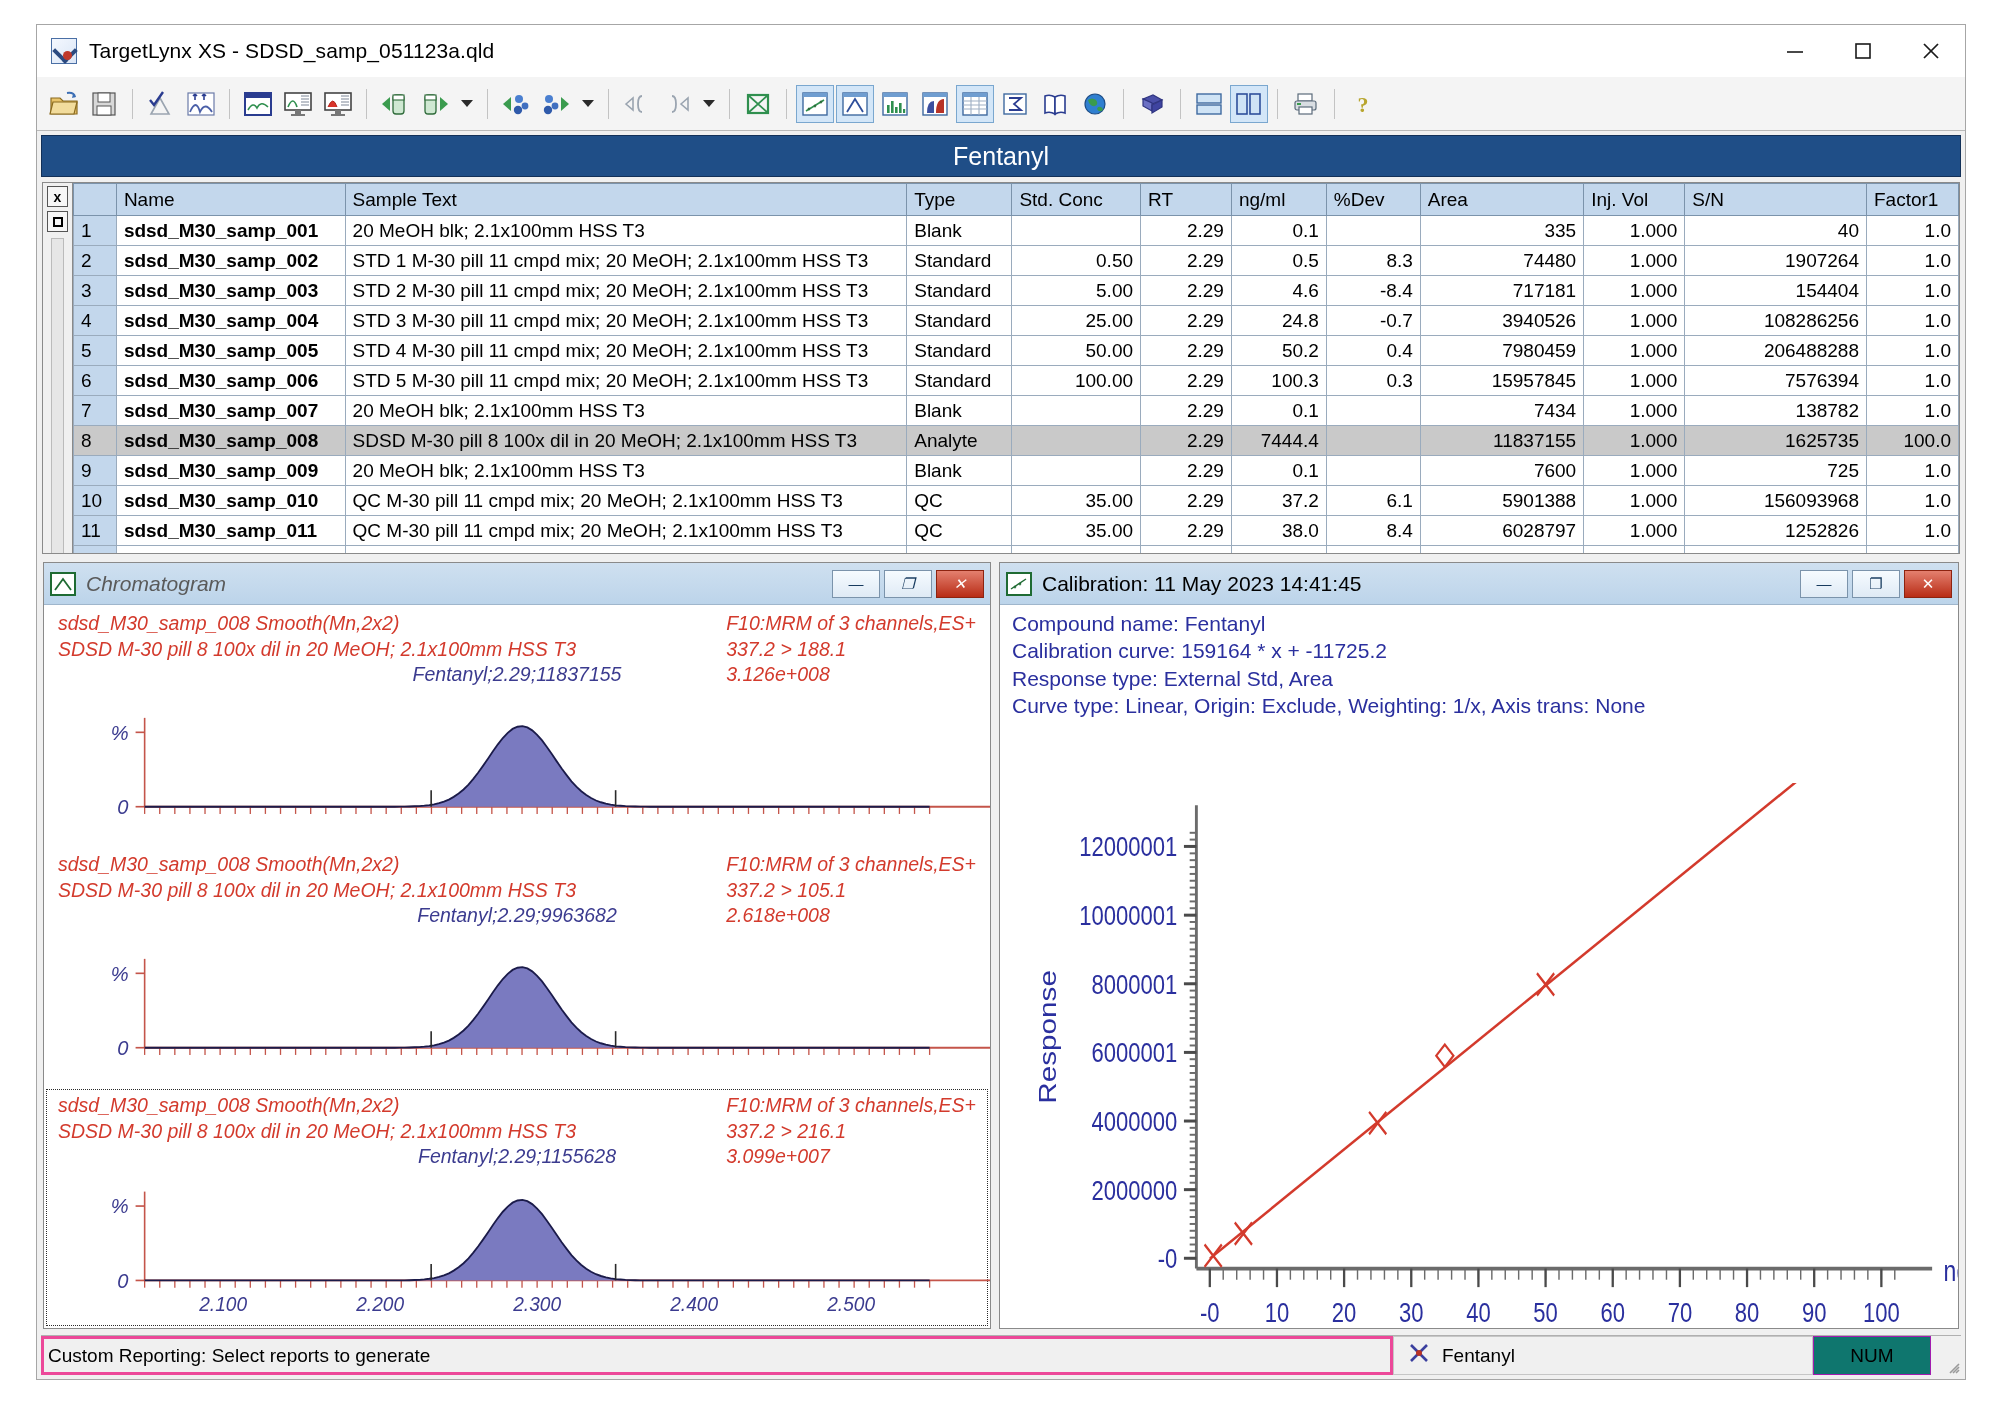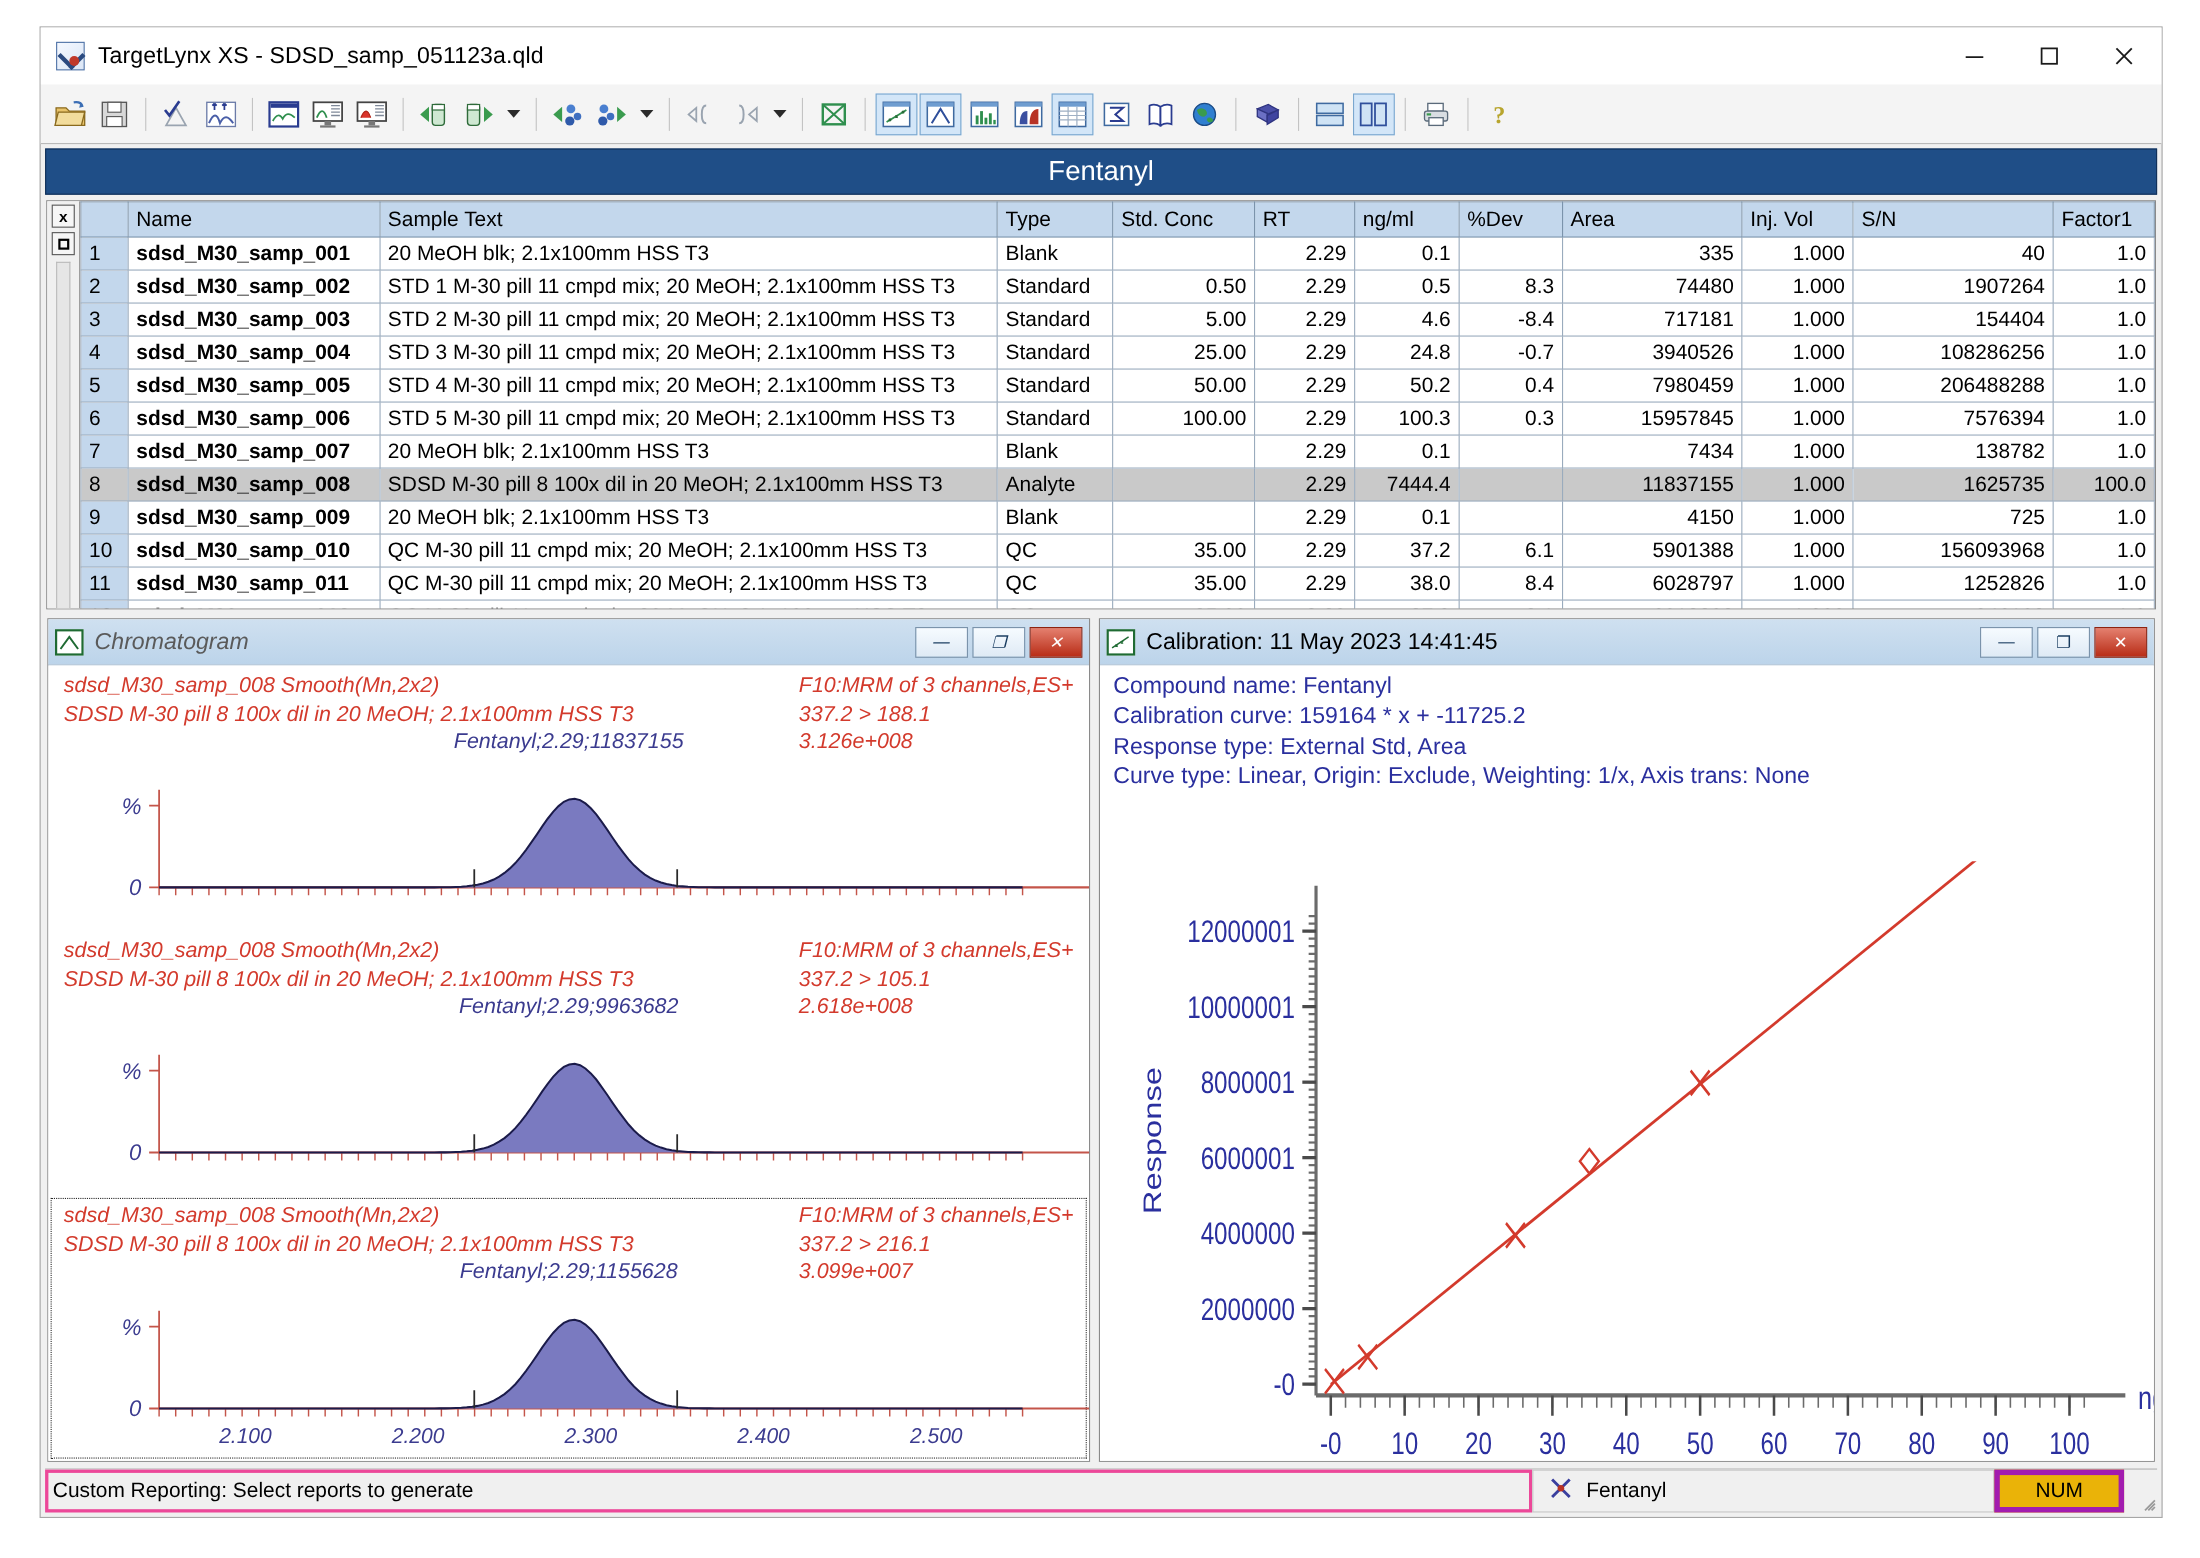--- a/index.html
+++ b/index.html
@@ -303,23 +303,23 @@
     text-align: right;
   }
   .sb-cmp {
     width: 420px; height: 100%;
     border: 1px solid #c6c6c6;
     display: flex; align-items: center; gap: 12px;
     padding-left: 14px; background: #f0f0f0;
   }
   .sb-num {
     width: 118px; height: 100%;
-    border: 5px solid #a21caf;
+    border: 1px solid #a21caf;
     display: flex; align-items: center; justify-content: center;
-    background: #eab308;
+    background: #0f766e;
   }
   .sb-grip { width: 30px; height: 100%; display:flex;align-items:flex-end;justify-content:flex-end; }
 </style>
 </head>
 <body>
 
 <div id="app">
   <div class="window">
 
     <div class="titlebar">
@@ -713,21 +713,21 @@
               </tr>
               <tr>
                 <td class="idx">9</td>
                 <td class="name">sdsd_M30_samp_009</td>
                 <td>20 MeOH blk; 2.1x100mm HSS T3</td>
                 <td>Blank</td>
                 <td class="r"></td>
                 <td class="r">2.29</td>
                 <td class="r">0.1</td>
                 <td class="r"></td>
-                <td class="r">4150</td>
+                <td class="r">7600</td>
                 <td class="r">1.000</td>
                 <td class="r">725</td>
                 <td class="r">1.0</td>
               </tr>
               <tr>
                 <td class="idx">10</td>
                 <td class="name">sdsd_M30_samp_010</td>
                 <td>QC  M-30 pill 11 cmpd mix; 20 MeOH; 2.1x100mm HSS T3</td>
                 <td>QC</td>
                 <td class="r">35.00</td>

